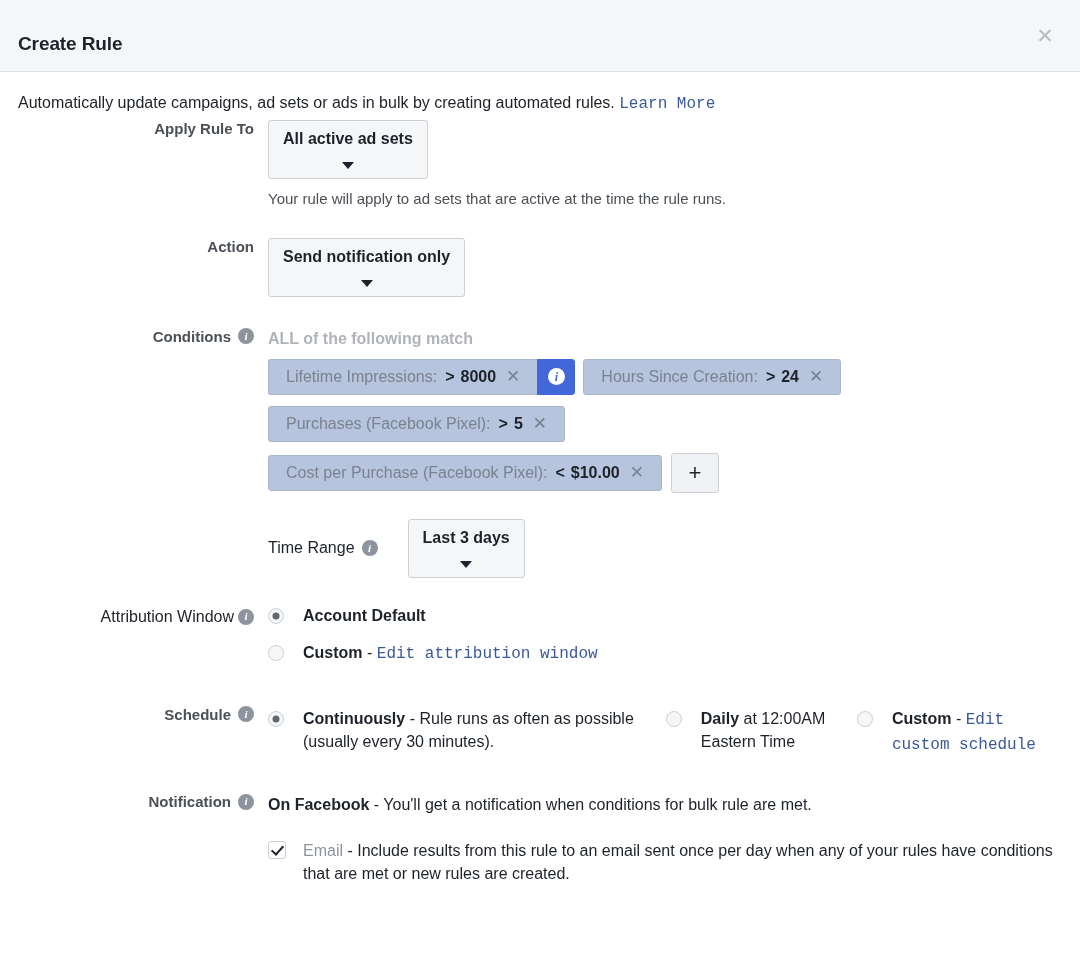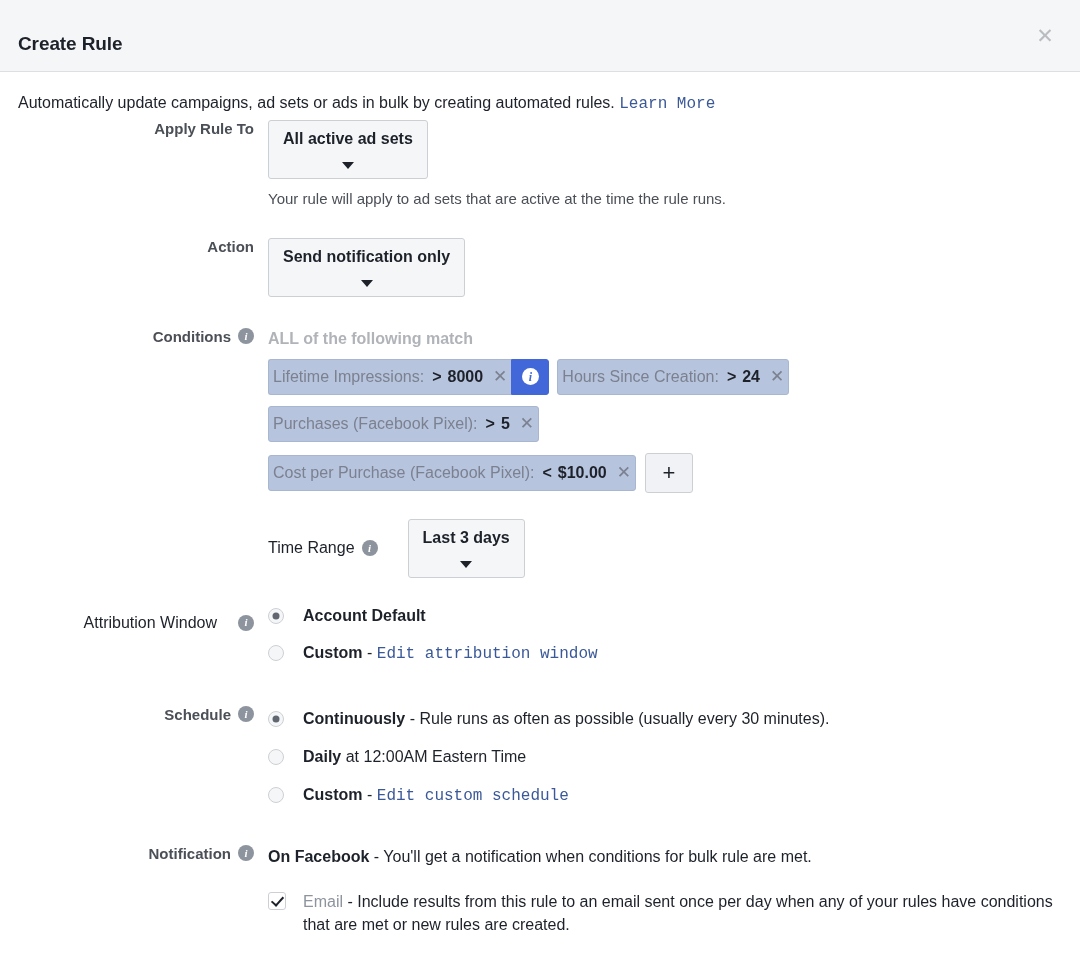--- a/index.html
+++ b/index.html
@@ -129,21 +129,21 @@
     display: flex;
     align-items: center;
     margin-top: 11px;
   }
   .chip {
     display: inline-flex;
     align-items: center;
     background: #b7c4dd;
     border: 1px solid #a8b6d2;
     border-radius: 3px;
-    padding: 8px 4px;
+    padding: 8px 17px;
     font-size: 16px;
     cursor: pointer;
     gap: 8px;
   }
   .chip-label { color: #7b8190; }
   .chip-op { color: #1d2129; font-weight: bold; }
   .chip-val { color: #1d2129; font-weight: bold; margin-left: -2px; }
   .chip-x {
     color: #7b8190;
     font-size: 17px;
@@ -247,27 +247,27 @@
   .attr-label {
     width: 250px;
     min-width: 250px;
     text-align: right;
     padding-right: 14px;
     font-size: 16px;
     color: #1d2129;
     display: flex;
     justify-content: flex-end;
     align-items: center;
-    gap: 21px;
+    gap: 4px;
     position: relative;
-    top: 12px;
+    top: 6px;
   }
   .attr-options { display: flex; flex-direction: column; gap: 14px; padding-top: 2px; }
 
-  .sched-options { display: flex; flex-direction: column; gap: 15px; padding-top: 1px; }
+  .sched-options { display: flex; flex-direction: row; gap: 15px; padding-top: 1px; }
 
   
   .check-line {
     display: flex;
     align-items: flex-start;
     gap: 17px;
     font-size: 16px;
     line-height: 1.45;
     color: #1d2129;
     margin-top: 22px;

